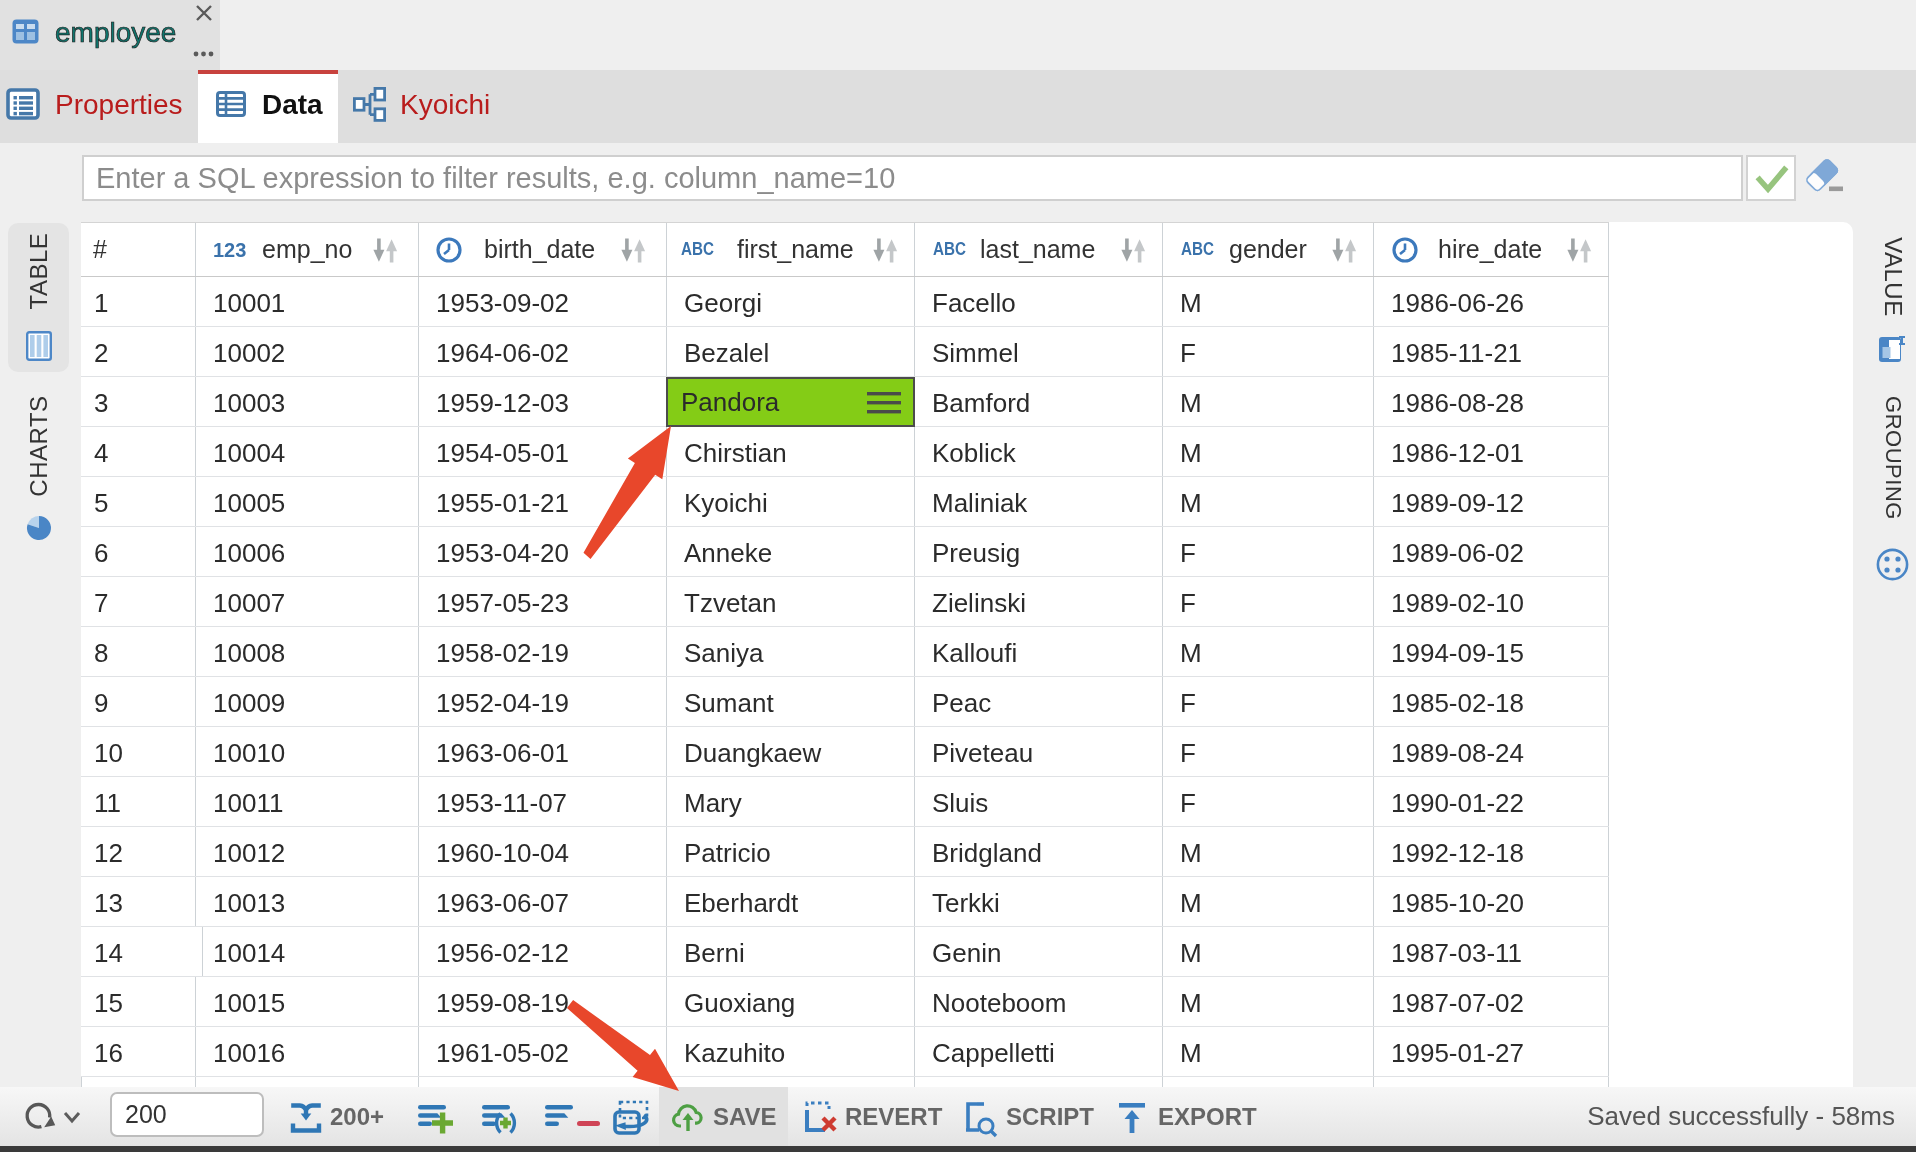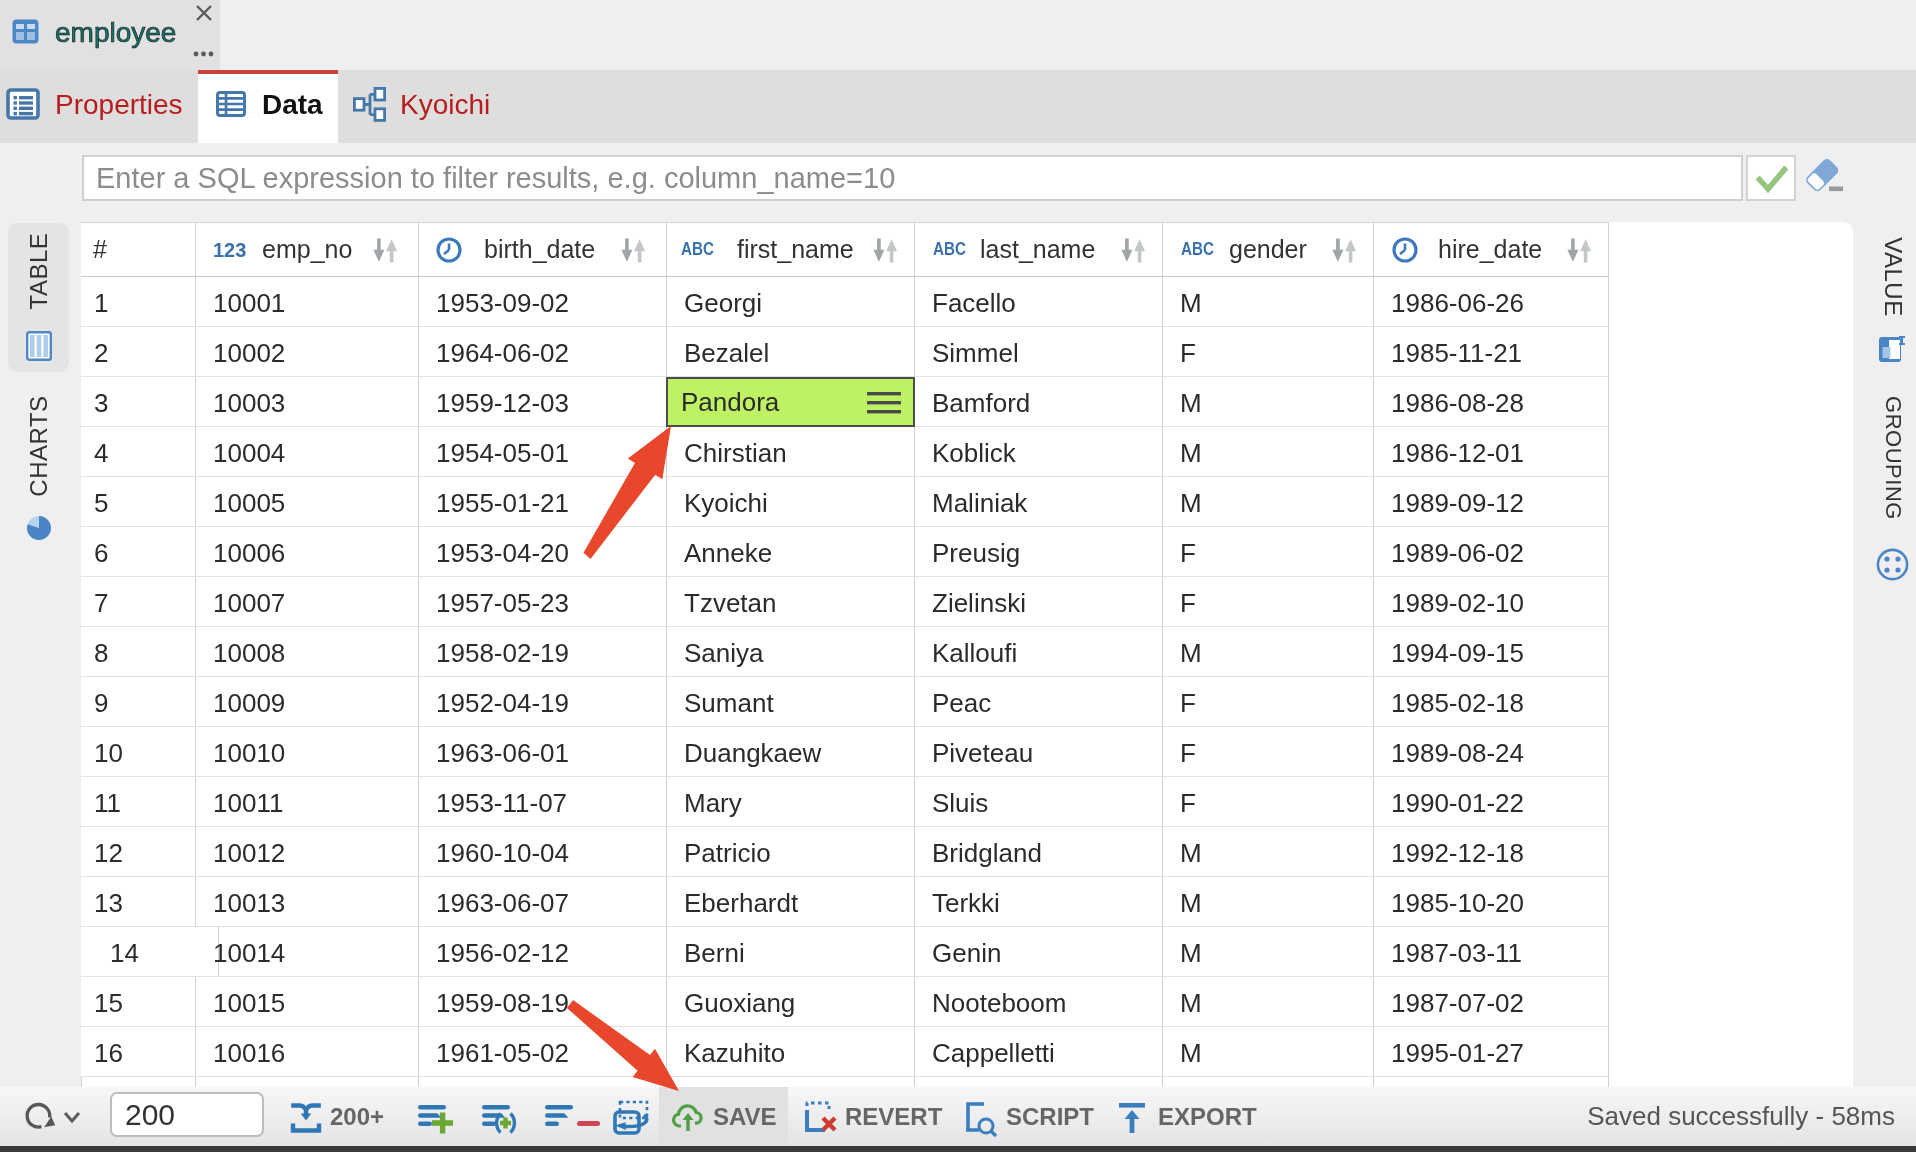--- a/index.html
+++ b/index.html
@@ -20,31 +20,31 @@
 #canvas { position:absolute; left:81px; top:222px; width:1772px; height:865px; background:#fff; border-top-right-radius:10px; }
 #grid { position:absolute; left:81px; top:222px; width:1529px; height:855px; }
 #ghead { position:absolute; left:0; top:0; width:1528px; height:55px; background:#fff; border-top:1px solid #d4d4d4; border-bottom:1px solid #c9c9c9; }
 .hc { position:absolute; top:0; height:53px; border-right:1px solid #cdd2d6; }
 .hlab { position:absolute; top:0; height:53px; line-height:53px; font-size:25px; color:#333; }
 .row { position:absolute; left:0; width:1528px; height:50px; border-bottom:1px solid #e0e2e5; background:#fff; }
 .row .c:first-child { padding-left:13px; }
 .c { position:absolute; top:0; height:49px; line-height:52px; border-right:1px solid #cdd2d6; padding-left:17px; font-size:26px; color:#2b2b2b; white-space:nowrap; overflow:hidden; }
 #gridleft { position:absolute; left:81px; top:222px; width:1px; height:855px; background:#cdd2d6; }
 
-#selcell { position:absolute; left:666px; top:377px; width:249px; height:50px; background:#bef264; border:2px solid #4c4c4c; }
+#selcell { position:absolute; left:666px; top:377px; width:249px; height:50px; background:#84cc16; border:2px solid #4c4c4c; }
 #selcell span { position:absolute; left:13px; top:0; line-height:46px; font-size:26px; color:#2b2b2b; }
 
 #pillTable { position:absolute; left:8px; top:223px; width:61px; height:149px; background:#e4e4e4; border-radius:10px; }
 .vlab-l { position:absolute; font-size:24px; letter-spacing:0.5px; color:#333; white-space:nowrap; }
 .vlab-r { position:absolute; font-size:24px; letter-spacing:0.5px; color:#333; white-space:nowrap; }
 
 #tbar { position:absolute; left:0; top:1087px; width:1916px; height:59px; background:linear-gradient(#f7f7f7,#e4e4e4); }
 #savebg { position:absolute; left:659px; top:1087px; width:129px; height:59px; background:#e1e1e1; }
 #numbox { position:absolute; left:110px; top:1092px; width:154px; height:45px; background:#fff; border:2px solid #bdbdbd; border-radius:7px; }
-#numbox span { position:absolute; left:13px; top:0; line-height:41px; font-size:30px; color:#333; }
+#numbox span { position:absolute; left:13px; top:0; line-height:41px; font-size:25px; color:#333; }
 .tblab { position:absolute; top:1087px; height:59px; line-height:59px; font-size:24px; font-weight:700; color:#666; }
 #status { position:absolute; top:1087px; right:21px; height:59px; line-height:59px; font-size:26px; color:#555; }
 #darkbar { position:absolute; left:0; top:1146px; width:1916px; height:6px; background:#3a3a3a; }
 svg { position:absolute; overflow:visible; }
 </style>
 </head>
 <body>
 
 <div id="tab1">
   <svg style="left:12px;top:18px" width="27" height="27" viewBox="0 0 27 27">
@@ -244,21 +244,21 @@
 <div class="row" style="top:655px">
       <div class="c" style="left:0px;width:115px">13</div>
       <div class="c" style="left:115px;width:223px">10013</div>
       <div class="c" style="left:338px;width:248px">1963-06-07</div>
       <div class="c" style="left:586px;width:248px">Eberhardt</div>
       <div class="c" style="left:834px;width:248px">Terkki</div>
       <div class="c" style="left:1082px;width:211px">M</div>
       <div class="c" style="left:1293px;width:235px">1985-10-20</div>
     </div>
 <div class="row" style="top:705px">
-      <div class="c" style="left:16px;width:122px">14</div>
+      <div class="c" style="left:0px;width:122px">14</div>
       <div class="c" style="left:115px;width:223px">10014</div>
       <div class="c" style="left:338px;width:248px">1956-02-12</div>
       <div class="c" style="left:586px;width:248px">Berni</div>
       <div class="c" style="left:834px;width:248px">Genin</div>
       <div class="c" style="left:1082px;width:211px">M</div>
       <div class="c" style="left:1293px;width:235px">1987-03-11</div>
     </div>
 <div class="row" style="top:755px">
       <div class="c" style="left:0px;width:115px">15</div>
       <div class="c" style="left:115px;width:223px">10015</div>

